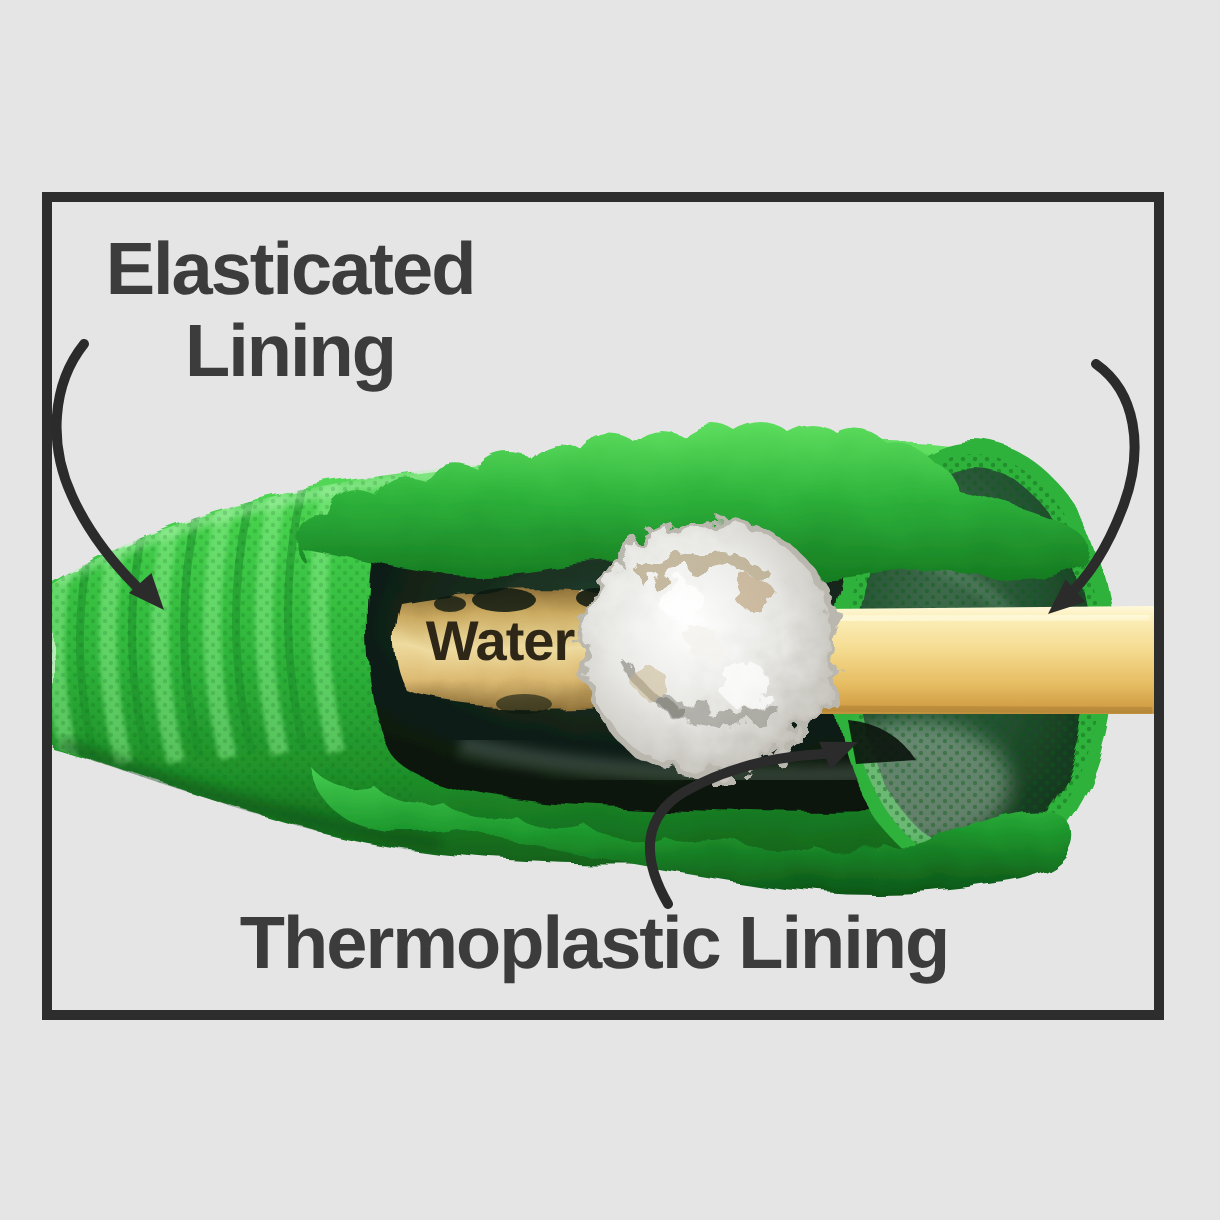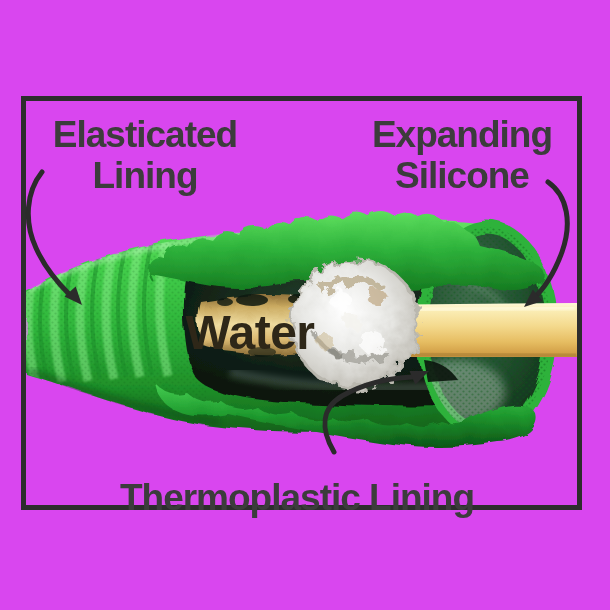--- a/index.html
+++ b/index.html
@@ -1,31 +1,31 @@
 <!DOCTYPE html>
 <html><head>
 <meta charset="utf-8">
 <style>
   html,body{margin:0;padding:0;background:#ffffff;}
   .stage{
-    position:relative;width:610px;height:610px;background:#d946ef;
+    position:relative;width:610px;height:610px;background:#e5e5e5;
     overflow:hidden;font-family:"Liberation Sans", sans-serif;
   }
   .stage svg{position:absolute;left:0;top:0;}
   .callout{
     position:absolute;transform:translateX(-50%);
     font-weight:bold;font-size:37px;line-height:41px;letter-spacing:-1px;
     color:#3c3c3c;text-align:center;white-space:nowrap;
   }
   .callout-elastic{left:145px;top:114px;}
   .callout-expand{left:462px;top:114px;}
-  .callout-thermo{left:297px;top:477px;text-align:center;}
+  .callout-thermo{left:297px;top:451px;text-align:center;}
   .water-label{
     position:absolute;left:250px;top:305px;transform:translateX(-50%);
-    font-weight:bold;font-size:48px;letter-spacing:-0.5px;color:#2e2718;
+    font-weight:bold;font-size:28px;letter-spacing:-0.5px;color:#2e2718;
     white-space:nowrap;
   }
 </style>
 </head>
 <body>
 
 <div class="stage">
 
   <svg width="610" height="610" viewBox="0 0 610 610">
     <defs>
@@ -222,22 +222,18 @@
         <polygon points="429,371 415.3,384.7 409.5,370.9" fill="#2b2b2b" stroke="none"></polygon>
       </g>
     </g>
   </svg>
 
   <div class="callout callout-elastic">
     <div>Elasticated</div>
     <div>Lining</div>
   </div>
 
-  <div class="callout callout-expand">
-    <div>Expanding</div>
-    <div>Silicone</div>
-  </div>
 
   <div class="water-label">Water</div>
 
   <div class="callout callout-thermo">Thermoplastic Lining</div>
 
 </div>
 
 </body></html>

